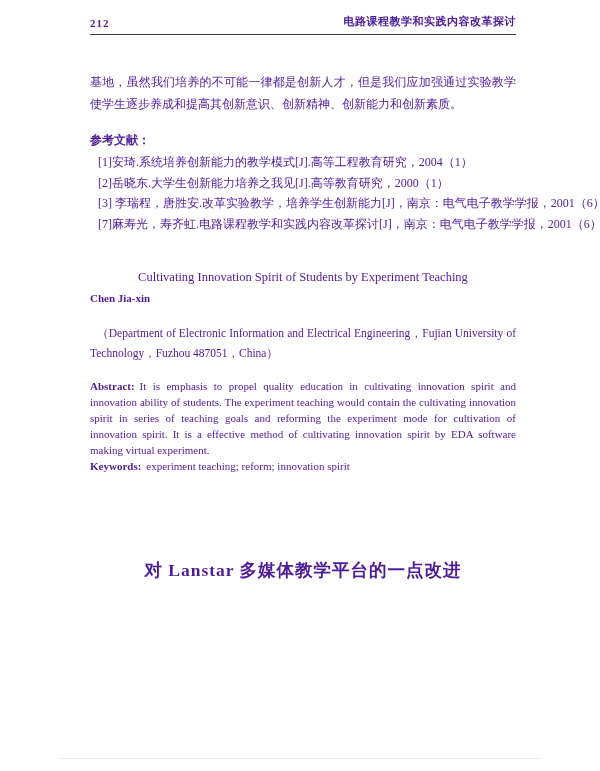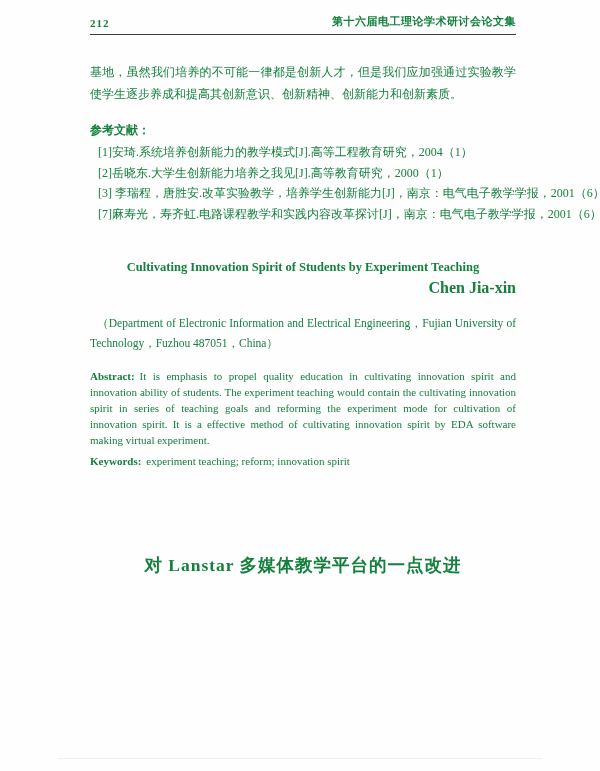--- a/index.html
+++ b/index.html
@@ -3,88 +3,87 @@
 <meta charset="utf-8">
 <style>
   * { margin: 0; padding: 0; box-sizing: border-box; }
   html, body { background: #9e9e9e; }
   .page {
     position: relative;
     width: 600px;
     height: 771px;
     margin: 0 auto;
     background: #fefefe;
-    color: #15803d;
+    color: #4c1d95;
     font-family: "Liberation Serif", "DejaVu Serif", serif;
     padding: 14px 84px 0 90px;
     overflow: hidden;
   }
   .header {
     display: flex;
     justify-content: space-between;
     align-items: flex-end;
     font-size: 11px;
     font-weight: bold;
     padding-bottom: 5px;
     border-bottom: 1.5px solid #3c3c3c;
     letter-spacing: 0.5px;
   }
   .header .pagenum { letter-spacing: 1px; }
   .body-text {
-    margin-top: 26px;
+    margin-top: 36px;
     font-size: 12px;
     line-height: 22px;
     text-align: justify;
   }
   .ref-heading {
     margin-top: 15px;
     font-size: 12px;
     font-weight: bold;
     line-height: 20px;
   }
   .refs { margin-top: 2px; }
   .ref {
     font-size: 12px;
     line-height: 20.5px;
     white-space: nowrap;
     padding-left: 8px;
   }
   .en-title {
     margin-top: 35px;
     font-size: 12.5px;
-    font-weight: bold;
+    font-weight: normal;
     text-align: center;
     line-height: 16px;
   }
   .author {
     margin-top: 5px;
-    font-size: 16px;
+    font-size: 11px;
     font-weight: bold;
-    text-align: right;
+    text-align: left;
     line-height: 16px;
   }
   .affiliation {
     margin-top: 17px;
     font-size: 11.5px;
     line-height: 20px;
     text-indent: 7px;
     text-align: justify;
   }
   .abstract {
     margin-top: 15px;
     font-size: 11px;
     line-height: 16px;
     text-align: justify;
   }
   .abstract .lbl, .keywords .lbl {
     font-weight: bold;
     margin-right: 5px;
   }
   .keywords {
-    margin-top: 5px;
     font-size: 11px;
     line-height: 16px;
   }
   .next-title {
     margin-top: 84px;
     font-size: 17.5px;
     font-weight: bold;
     text-align: center;
     letter-spacing: 1px;
     line-height: 24px;
@@ -97,21 +96,21 @@
     border-top: 1px solid #efefef;
   }
 </style>
 </head>
 <body>
 
 <div class="page">
 
   <div class="header">
     <span class="pagenum">212</span>
-    <span>第十六届电工理论学术研讨会论文集</span>
+    <span>电路课程教学和实践内容改革探讨</span>
   </div>
 
   <p class="body-text">基地，虽然我们培养的不可能一律都是创新人才，但是我们应加强通过实验教学使学生逐步养成和提高其创新意识、创新精神、创新能力和创新素质。</p>
 
   <p class="ref-heading">参考文献：</p>
 
   <div class="refs">
     <p class="ref">[1]安琦.系统培养创新能力的教学模式[J].高等工程教育研究，2004（1）</p>
     <p class="ref">[2]岳晓东.大学生创新能力培养之我见[J].高等教育研究，2000（1）</p>
     <p class="ref">[3] 李瑞程，唐胜安.改革实验教学，培养学生创新能力[J]，南京：电气电子教学学报，2001（6）</p>

